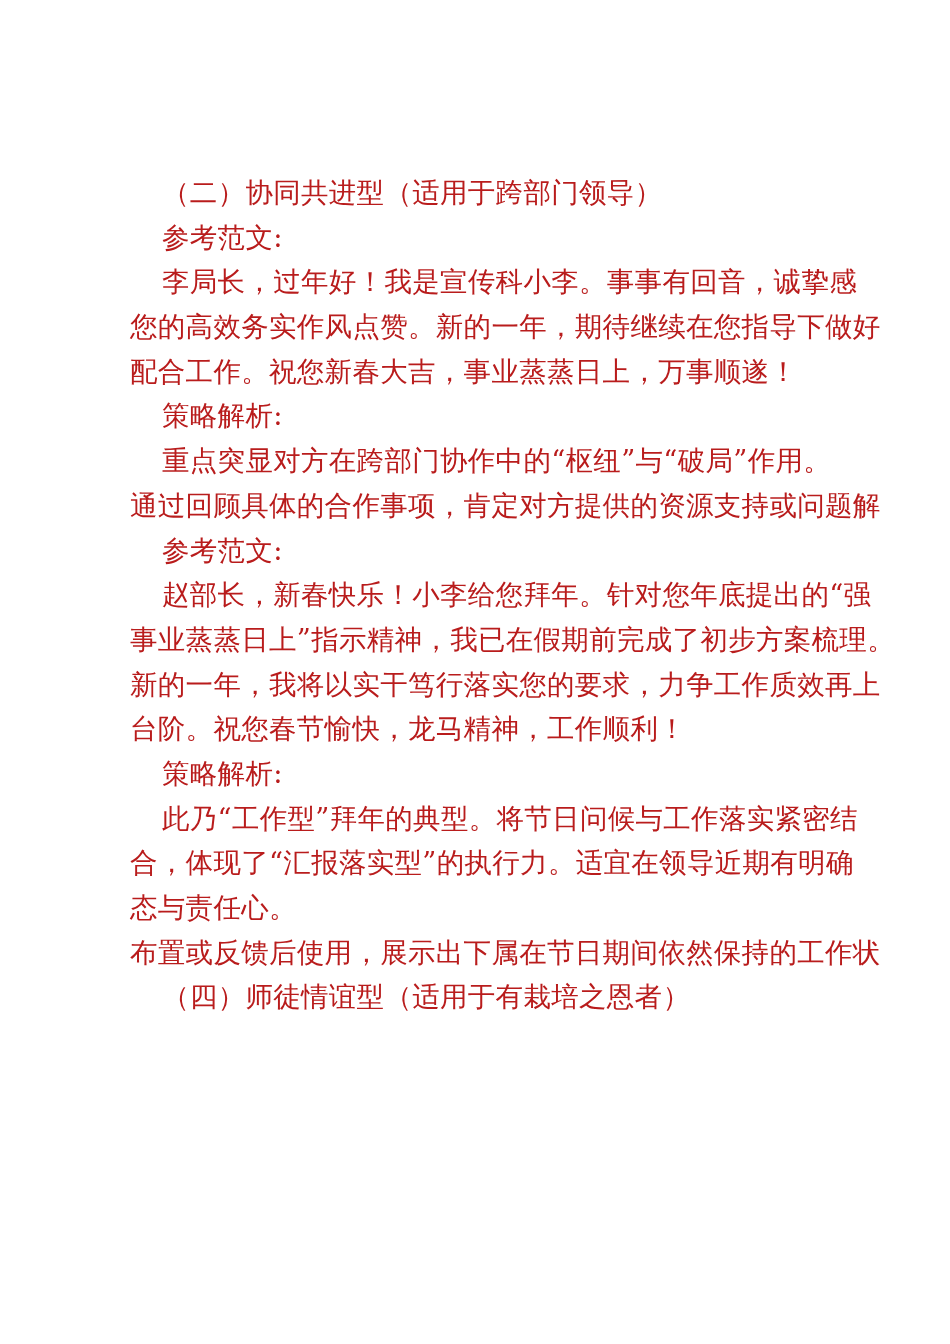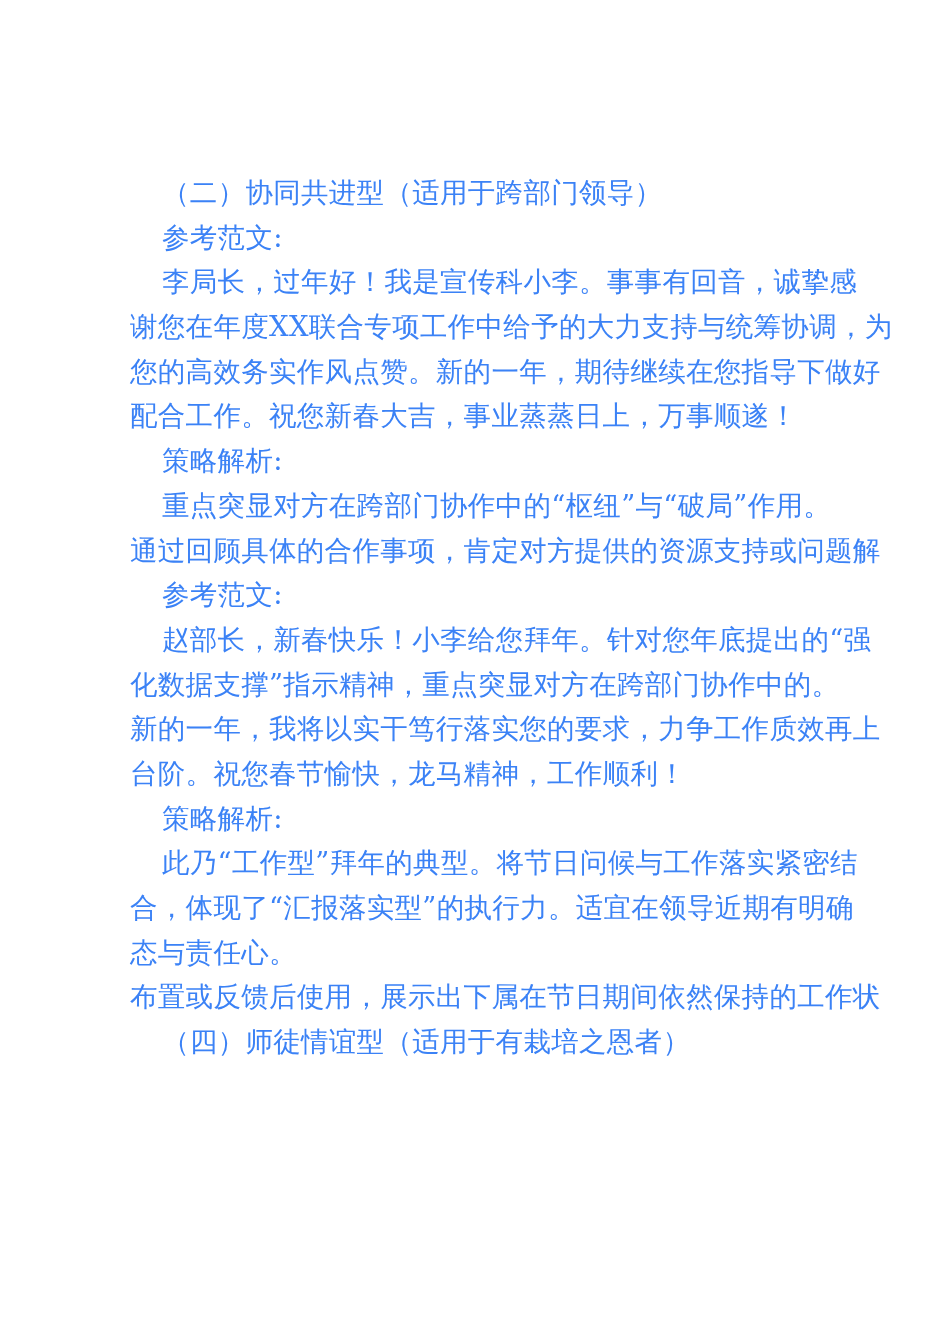--- a/index.html
+++ b/index.html
@@ -3,42 +3,41 @@
 <meta charset="utf-8">
 <style>
   html, body { margin: 0; padding: 0; background: #ffffff; }
   body { width: 950px; height: 1344px; position: relative; overflow: hidden; }
   .page { position: absolute; left: 130px; top: 170px; width: 700px; }
   .line {
     font-family: "DejaVu Serif", "Liberation Serif", serif;
     font-size: 27.5px;
     line-height: 44.7px;
     height: 44.7px;
-    color: #3b82f6;
+    color: #b91c1c;
     white-space: nowrap;
     letter-spacing: 0.3px;
   }
   .indent { padding-left: 32px; }
 </style>
 </head>
 <body>
 
 <div class="page">
   <div class="line indent">（二）协同共进型（适用于跨部门领导）</div>
   <div class="line indent">参考范文:</div>
   <div class="line indent">李局长，过年好！我是宣传科小李。事事有回音，诚挚感</div>
-  <div class="line">谢您在年度XX联合专项工作中给予的大力支持与统筹协调，为</div>
   <div class="line">您的高效务实作风点赞。新的一年，期待继续在您指导下做好</div>
   <div class="line">配合工作。祝您新春大吉，事业蒸蒸日上，万事顺遂！</div>
   <div class="line indent">策略解析:</div>
   <div class="line indent">重点突显对方在跨部门协作中的“枢纽”与“破局”作用。</div>
   <div class="line">通过回顾具体的合作事项，肯定对方提供的资源支持或问题解</div>
   <div class="line indent">参考范文:</div>
   <div class="line indent">赵部长，新春快乐！小李给您拜年。针对您年底提出的“强</div>
-  <div class="line">化数据支撑”指示精神，重点突显对方在跨部门协作中的。</div>
+  <div class="line">事业蒸蒸日上”指示精神，我已在假期前完成了初步方案梳理。</div>
   <div class="line">新的一年，我将以实干笃行落实您的要求，力争工作质效再上</div>
   <div class="line">台阶。祝您春节愉快，龙马精神，工作顺利！</div>
   <div class="line indent">策略解析:</div>
   <div class="line indent">此乃“工作型”拜年的典型。将节日问候与工作落实紧密结</div>
   <div class="line">合，体现了“汇报落实型”的执行力。适宜在领导近期有明确</div>
   <div class="line">态与责任心。</div>
   <div class="line">布置或反馈后使用，展示出下属在节日期间依然保持的工作状</div>
   <div class="line indent">（四）师徒情谊型（适用于有栽培之恩者）</div>
 </div>
 

